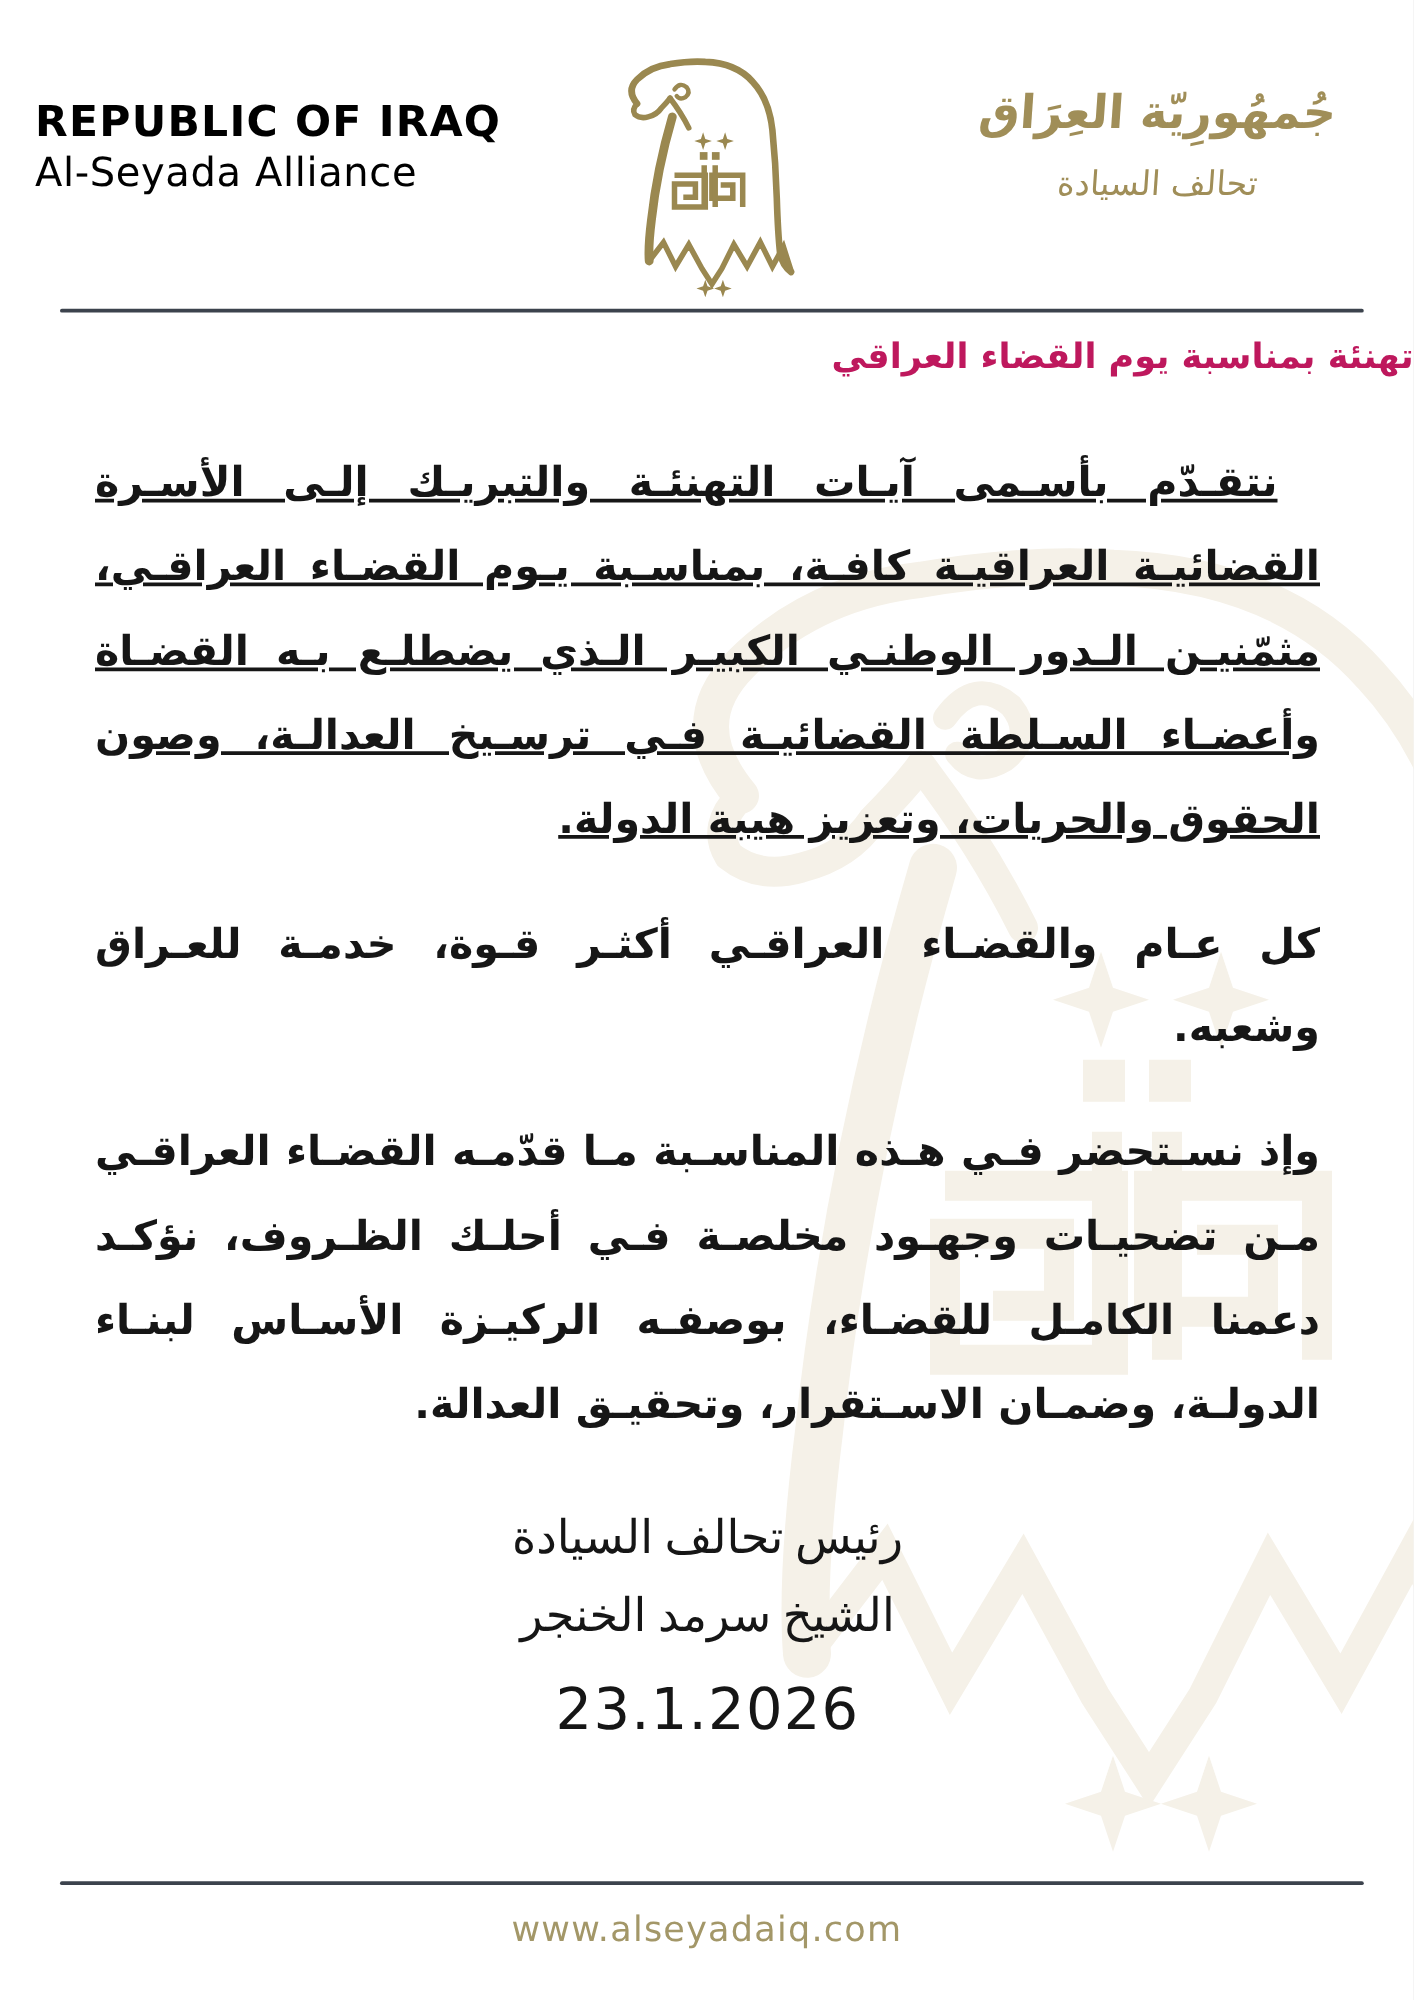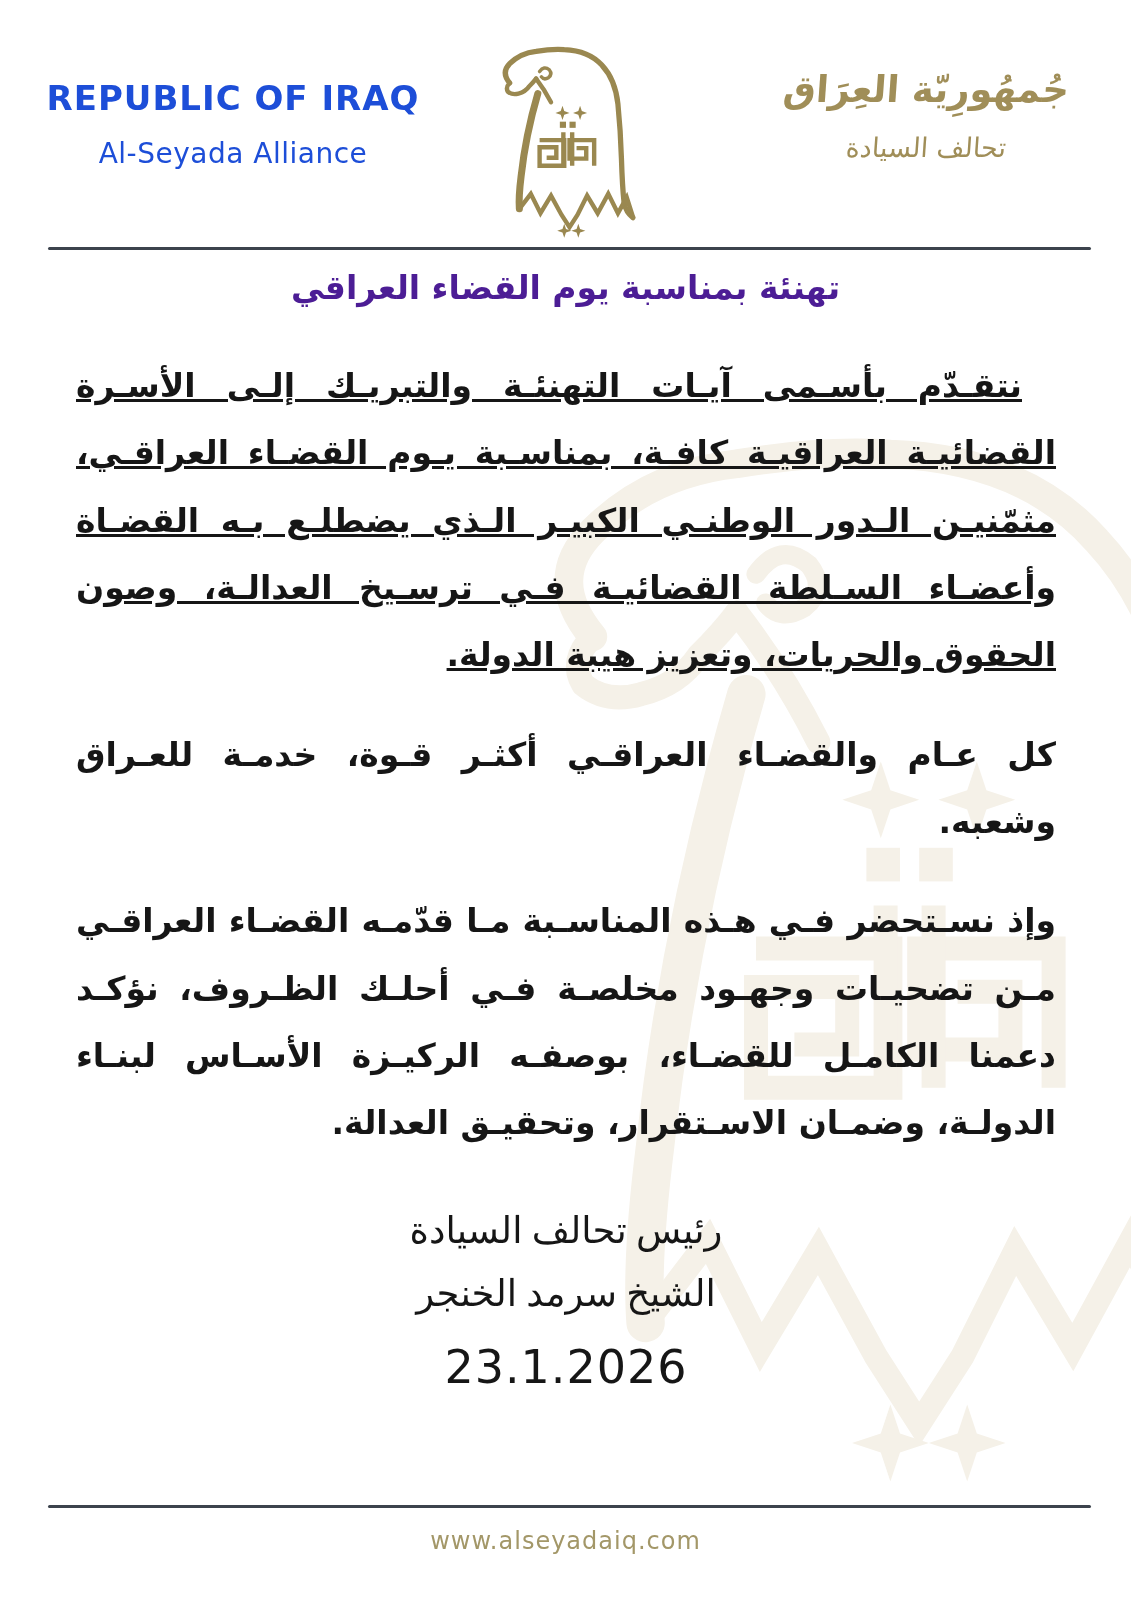--- a/index.html
+++ b/index.html
@@ -15,46 +15,46 @@
   .watermark{
     position:absolute;
     left:420px;top:330px;
     width:960px;height:1170px;
     color:#f5f1e8;
     z-index:0;
     pointer-events:none;
   }
   
   .header-left{
-    position:absolute;left:38px;top:78px;width:390px;
-    text-align:center;color:#1d4ed8;z-index:2;
+    position:absolute;left:28px;top:78px;width:390px;
+    color:#000000;z-index:2;
   }
   .org-en-1{font-size:34px;font-weight:bold;letter-spacing:1px;line-height:1.2;}
-  .org-en-2{font-size:28px;font-weight:normal;margin-top:18px;letter-spacing:.5px;}
+  .org-en-2{font-size:32px;font-weight:normal;letter-spacing:.5px;}
   .logo{
     position:absolute;left:478px;top:28px;width:176px;height:212px;
     color:#9a8850;z-index:2;
   }
   .header-right{
     position:absolute;right:40px;top:62px;width:330px;
     text-align:center;color:#a08e58;z-index:2;direction:rtl;
   }
   .org-ar-1{font-size:37px;font-weight:bold;line-height:1.5;transform:skewX(-4deg);}
   .org-ar-2{font-size:27px;font-weight:normal;margin-top:14px;transform:skewX(-4deg);}
   .divider{
     position:absolute;left:48px;right:40px;height:3px;
     background:#3c434d;z-index:2;border-radius:2px;
   }
   .divider-top{top:247px;}
   .divider-bottom{top:1505px;}
   
   .doc-title{
     position:absolute;left:0;right:0;top:268px;
-    text-align:center;direction:rtl;
-    color:#4c1d95;font-size:33px;font-weight:bold;
+    direction:rtl;
+    color:#be185d;font-size:28px;font-weight:bold;
     z-index:1;
   }
   .body-text{
     position:absolute;left:76px;right:75px;top:352px;
     direction:rtl;text-align:justify;
     color:#161616;font-size:33px;font-weight:bold;
     line-height:2.04;z-index:1;
   }
   .body-text p{margin:0 0 32px 0;}
   .body-text p.indent{text-indent:34px;text-decoration:underline;}
@@ -62,21 +62,21 @@
     text-align:center;direction:rtl;margin-top:44px;
     font-weight:normal;
   }
   .sig-role{font-size:37px;line-height:1.7;font-family:Liberation Serif, serif;}
   .sig-name{font-size:37px;line-height:1.7;font-family:Liberation Serif, serif;}
   .sig-date{font-size:46px;line-height:1.8;letter-spacing:1px;direction:ltr;}
   
   .site-url{
     position:absolute;left:0;right:0;top:1527px;
     text-align:center;color:#a39768;
-    font-size:24px;letter-spacing:1px;z-index:1;
+    font-size:28px;letter-spacing:1px;z-index:1;
   }
 </style>
 </head>
 <body>
 
 <div class="page">
 
   <svg width="0" height="0" style="position:absolute" aria-hidden="true">
     <defs>
       <symbol id="eagle-sym" viewBox="0 0 200 240">

